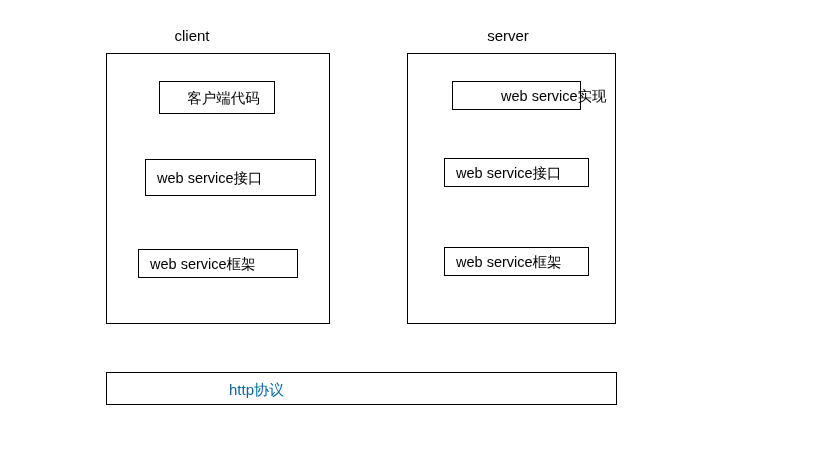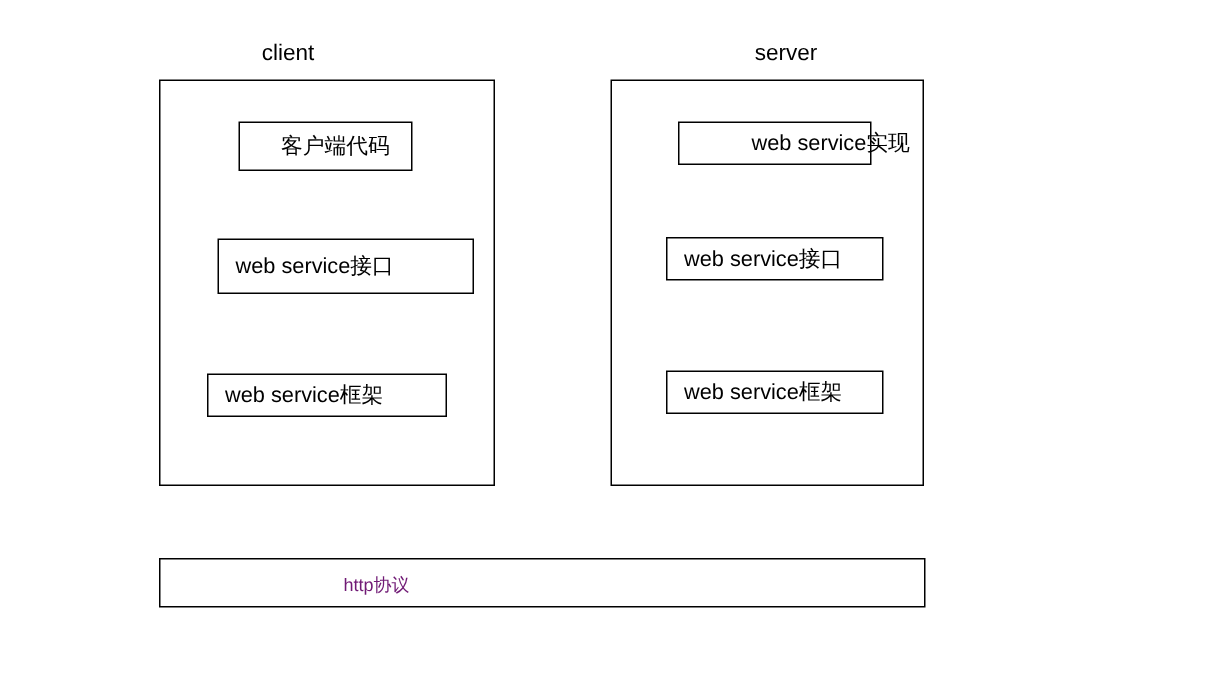--- a/index.html
+++ b/index.html
@@ -59,29 +59,29 @@
     padding-left: 11px;
   }
   .protocol-bar {
     position: absolute;
     border: 1px solid #000000;
     background: #ffffff;
     box-sizing: border-box;
   }
   .protocol-label {
     position: absolute;
-    font-size: 12px;
+    font-size: 15px;
     line-height: 18px;
     white-space: nowrap;
-    color: #701a75;
+    color: #0369a1;
   }
 
   
   #client-label      { left: 152px; top: 27px;  width: 80px; }
-  #server-label      { left: 484px; top: 27px;  width: 80px; }
+  #server-label      { left: 468px; top: 27px;  width: 80px; }
 
   #client-container  { left: 106px; top: 53px;  width: 224px; height: 271px; }
   #server-container  { left: 407px; top: 53px;  width: 209px; height: 271px; }
 
   #client-code-box   { left: 159px; top: 81px;  width: 116px; height: 33px; }
   #client-iface-box  { left: 145px; top: 159px; width: 171px; height: 37px; }
   #client-fw-box     { left: 138px; top: 249px; width: 160px; height: 29px; }
 
   #server-impl-box   { left: 452px; top: 81px;  width: 129px; height: 29px; padding-left: 48px; }
   #server-iface-box  { left: 444px; top: 158px; width: 145px; height: 29px; }

